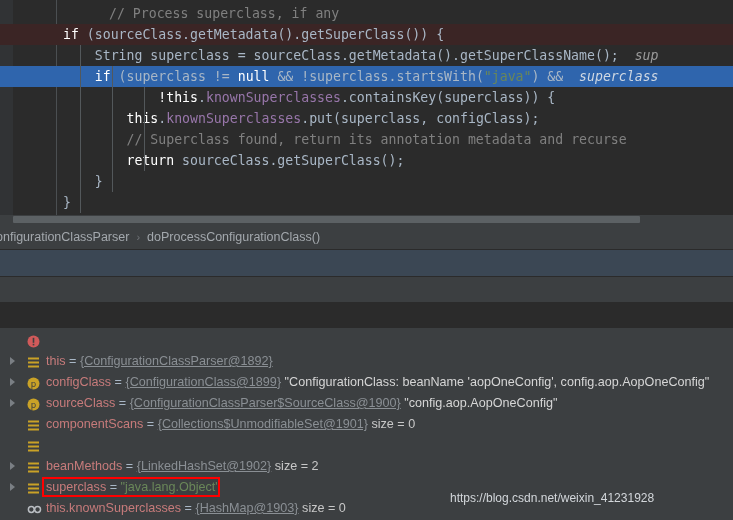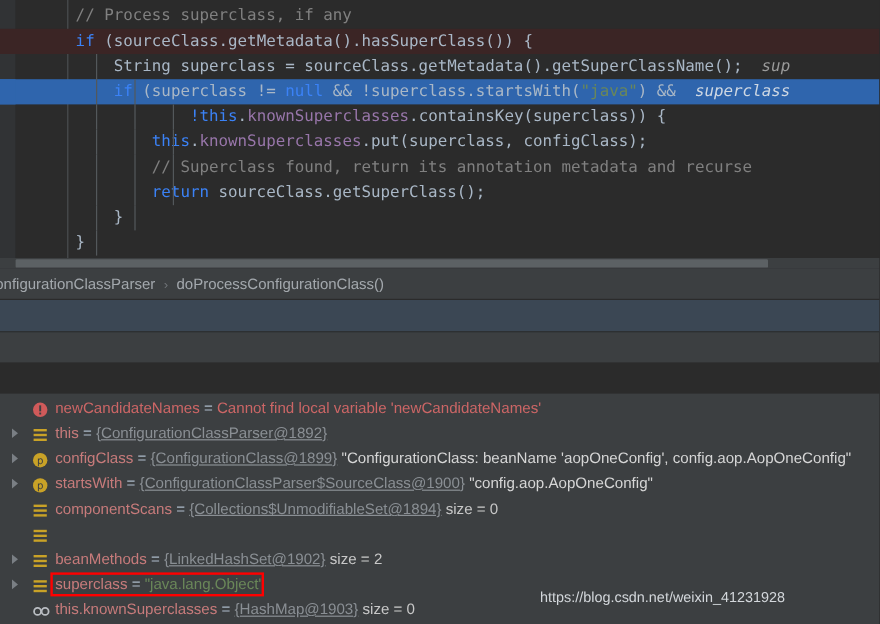--- a/index.html
+++ b/index.html
@@ -21,21 +21,21 @@
   .line .txt{position:absolute;left:0;top:0;padding-left:0;}
   .lineBg{position:absolute;left:0;width:733px;height:21px;}
   .bg-break{background:#3b2525;}
   .bg-exec{background:#2f65ad;}
   .bg-exec-gutterA{position:absolute;left:0;width:13px;height:21px;background:#2f65ad;}
 
   .ind{position:absolute;top:0;width:1px;height:21px;background:#53585b;}
 
   
   .c-com{color:#808080;}
-  .c-kw{color:#3b82f6;}
+  .c-kw{color:#ffffff;}
   .c-txt{color:#a9b7c6;}
   .c-fld{color:#9876aa;}
   .c-str{color:#6a8759;}
   .c-hint{color:#9a9a9a;font-style:italic;}
   .c-hint-sel{color:#cfd8e3;font-style:italic;}
 
   .hscroll-track{position:absolute;left:0;top:215px;width:733px;height:9px;background:#3c3f41;}
   .hscroll-thumb{position:absolute;left:13px;top:216px;width:627px;height:7px;background:#5c6164;border-radius:1px;}
 
   
@@ -83,23 +83,23 @@
 </head>
 <body>
 
 <div id="app">
 
   <div class="editor">
     <div class="gutter-a"></div>
     <div class="gutter-b"></div>
     <div class="gutter-sep"></div>
     <div id="code-lines">
-        <div class="line" style="top: 3px;"><span class="txt" style="left: 63px;"><span class="c-com">// Process superclass, if any</span></span></div>
+        <div class="line" style="top: 3px; margin-left: 46px;"><span class="txt" style="left: 63px;"><span class="c-com">// Process superclass, if any</span></span></div>
         <div class="lineBg bg-break" style="top: 24px;"></div>
-        <div class="line" style="top: 24px;"><span class="txt" style="left: 63px;"><span class="c-kw">if</span><span class="c-txt"> (sourceClass.getMetadata().hasSuperClass()) {</span></span></div>
+        <div class="line" style="top: 24px;"><span class="txt" style="left: 63px;"><span class="c-kw">if</span><span class="c-txt"> (sourceClass.getMetadata().getSuperClass()) {</span></span></div>
         <div class="line" style="top: 45px;"><span class="txt" style="left: 94.76px;"><span class="c-txt">String superclass = sourceClass.getMetadata().getSuperClassName();</span><span class="c-hint">  sup</span></span></div>
         <div class="lineBg bg-exec" style="top: 66px;"></div>
         <div class="line" style="top: 66px;"><span class="txt" style="left: 94.76px;"><span class="c-kw">if</span><span class="c-txt"> (superclass != </span><span class="c-kw">null</span><span class="c-txt"> &amp;&amp; !superclass.startsWith(</span><span class="c-str">"java"</span><span class="c-txt">) &amp;&amp; </span><span class="c-hint-sel"> superclass</span></span></div>
         <div class="line" style="top: 87px;"><span class="txt" style="left: 158.28px;"><span class="c-kw">!</span><span class="c-kw">this</span><span class="c-txt">.</span><span class="c-fld">knownSuperclasses</span><span class="c-txt">.containsKey(superclass)) {</span></span></div>
         <div class="line" style="top: 108px; padding-left: 14px;"><span class="txt" style="left: 126.52px;"><span class="c-kw">this</span><span class="c-txt">.</span><span class="c-fld">knownSuperclasses</span><span class="c-txt">.put(superclass, configClass);</span></span></div>
         <div class="line" style="top: 129px;"><span class="txt" style="left: 126.52px; text-align: right;"><span class="c-com">// Superclass found, return its annotation metadata and recurse</span></span></div>
         <div class="line" style="top: 150px;"><span class="txt" style="left: 126.52px;"><span class="c-kw">return</span><span class="c-txt"> sourceClass.getSuperClass();</span></span></div>
         <div class="line" style="top: 171px;"><span class="txt" style="left: 94.76px;"><span class="c-txt">}</span></span></div>
         <div class="line" style="top: 192px;"><span class="txt" style="left: 63px;"><span class="c-txt">}</span></span></div>
         <div class="ind" style="left: 80px; top: 45px;"></div>
@@ -145,21 +145,20 @@
 
 
   <div class="vars">
     <div id="var-rows">
         <div class="vrow" style="top: 2px;">
           <span class="vicon"><svg width="13" height="13" viewBox="0 0 13 13">
               <circle cx="6.5" cy="6.5" r="6" fill="#d05a5a"></circle>
               <rect x="5.7" y="2.8" width="1.6" height="5" fill="#3c3f41"></rect>
               <rect x="5.7" y="8.8" width="1.6" height="1.6" fill="#3c3f41"></rect>
             </svg></span>
-          <span class="vtext"><span class="v-name-err">newCandidateNames</span><span class="v-eq"> = </span><span class="v-err">Cannot find local variable 'newCandidateNames'</span></span>
         </div>
         <div class="vrow" style="top: 23px;">
           <span class="arrow"></span>
           <span class="vicon"><svg width="13" height="13" viewBox="0 0 13 13">
               <rect x="1" y="1.5" width="11" height="2" fill="#c9a227"></rect>
               <rect x="1" y="5.5" width="11" height="2" fill="#c9a227"></rect>
               <rect x="1" y="9.5" width="11" height="2" fill="#c9a227"></rect>
             </svg></span>
           <span class="vtext"><span class="v-name">this</span><span class="v-eq"> = </span><span class="v-ref">{ConfigurationClassParser@1892}</span></span>
         </div>
@@ -170,29 +169,29 @@
               <text x="6.5" y="9.6" font-size="8.5" font-family="DejaVu Sans, sans-serif" fill="#3c3f41" text-anchor="middle">p</text>
             </svg></span>
           <span class="vtext"><span class="v-name">configClass</span><span class="v-eq"> = </span><span class="v-ref">{ConfigurationClass@1899}</span><span class="v-str"> "ConfigurationClass: beanName 'aopOneConfig', config.aop.AopOneConfig"</span></span>
         </div>
         <div class="vrow" style="top: 65px;">
           <span class="arrow"></span>
           <span class="vicon"><svg width="13" height="13" viewBox="0 0 13 13">
               <circle cx="6.5" cy="6.5" r="6" fill="#c9a227"></circle>
               <text x="6.5" y="9.6" font-size="8.5" font-family="DejaVu Sans, sans-serif" fill="#3c3f41" text-anchor="middle">p</text>
             </svg></span>
-          <span class="vtext"><span class="v-name">startsWith</span><span class="v-eq"> = </span><span class="v-ref">{ConfigurationClassParser$SourceClass@1900}</span><span class="v-str"> "config.aop.AopOneConfig"</span></span>
+          <span class="vtext"><span class="v-name">sourceClass</span><span class="v-eq"> = </span><span class="v-ref">{ConfigurationClassParser$SourceClass@1900}</span><span class="v-str"> "config.aop.AopOneConfig"</span></span>
         </div>
         <div class="vrow" style="top: 86px;">
           <span class="vicon"><svg width="13" height="13" viewBox="0 0 13 13">
               <rect x="1" y="1.5" width="11" height="2" fill="#c9a227"></rect>
               <rect x="1" y="5.5" width="11" height="2" fill="#c9a227"></rect>
               <rect x="1" y="9.5" width="11" height="2" fill="#c9a227"></rect>
             </svg></span>
-          <span class="vtext"><span class="v-name">componentScans</span><span class="v-eq"> = </span><span class="v-ref">{Collections$UnmodifiableSet@1894}</span><span class="v-size">  size = 0</span></span>
+          <span class="vtext"><span class="v-name">componentScans</span><span class="v-eq"> = </span><span class="v-ref">{Collections$UnmodifiableSet@1901}</span><span class="v-size">  size = 0</span></span>
         </div>
         <div class="vrow" style="top: 107px;">
           <span class="vicon"><svg width="13" height="13" viewBox="0 0 13 13">
               <rect x="1" y="1.5" width="11" height="2" fill="#c9a227"></rect>
               <rect x="1" y="5.5" width="11" height="2" fill="#c9a227"></rect>
               <rect x="1" y="9.5" width="11" height="2" fill="#c9a227"></rect>
             </svg></span>
         </div>
         <div class="vrow" style="top: 128px;">
           <span class="arrow"></span>

